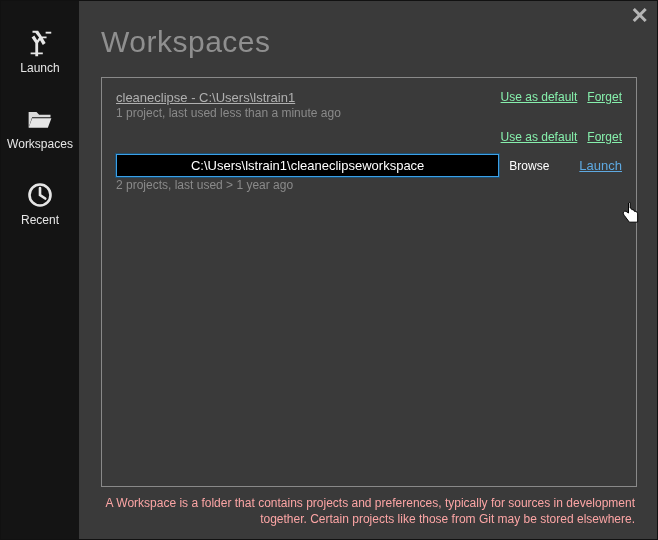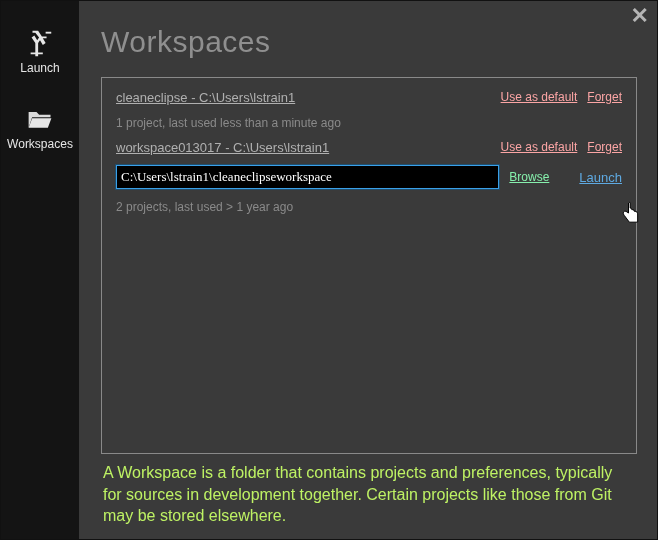--- a/index.html
+++ b/index.html
@@ -88,54 +88,54 @@
   .ws-left { flex: 1; min-width: 0; }
   .ws-name {
     color: #b0b0b0;
     text-decoration: underline;
     font-size: 13px;
     cursor: pointer;
   }
   .ws-meta {
     color: #8a8a8a;
     font-size: 12px;
-    margin-top: 11px;
+    margin-top: 1px;
   }
   .ws-actions {
     display: flex;
     gap: 10px;
     font-size: 12px;
     white-space: nowrap;
     padding-left: 10px;
   }
   .link {
-    color: #fca5a5;
+    color: #86efac;
     text-decoration: underline;
     cursor: pointer;
   }
   .path-row {
     display: flex;
     align-items: center;
     margin-top: 4px;
     gap: 10px;
   }
   .path-input {
     flex: 1;
     background: #000;
     color: #fff;
     border: 1px solid #3aa0e8;
     outline: none;
     font-size: 13px;
     padding: 3px 4px;
-    font-family: Liberation Serif, serif;
+    font-family: Liberation Sans, sans-serif;
     box-shadow: 0 0 0 1px #214d6b;
+    text-align: center;
   }
   .browse-link {
-    color: #86efac;
-    text-decoration: underline;
+    color: #ffffff;
     font-size: 12px;
     cursor: pointer;
     margin-right: 20px;
   }
   .launch-link {
     color: #5ea9e1;
     text-decoration: underline;
     font-size: 13px;
     cursor: pointer;
     position: relative;
@@ -143,24 +143,25 @@
   .cursor-icon {
     position: absolute;
     left: 620px;
     top: 200px;
     pointer-events: none;
   }
   .cursor-icon svg {
     width: 20px; height: 24px;
   }
   .footer {
-    font-size: 16px;
-    color: #bef264;
+    font-size: 12px;
+    color: #fca5a5;
     padding: 8px 2px 0 2px;
     line-height: 1.35;
+    text-align: right;
   }
 </style>
 </head>
 <body>
 
 <div class="close-btn">✕</div>
 
 <div class="sidebar">
 
   <div class="side-item">
@@ -176,20 +177,29 @@
   <div class="side-item active">
     <div class="side-icon">
       <svg viewBox="0 0 32 32" width="28" height="28">
         <path d="M3 8 h9 l3 3 h13 v3 H7 l-4 12 z" opacity="0.95"></path>
         <path d="M7 15 h22 l-4 11 H3 z"></path>
       </svg>
     </div>
     <span>Workspaces</span>
   </div>
 
+  <div class="side-item">
+    <div class="side-icon">
+      <svg viewBox="0 0 32 32" width="28" height="28">
+        <circle cx="16" cy="16" r="12" fill="none" stroke="#e6e6e6" stroke-width="3"></circle>
+        <path d="M16 8 v8 l6 4" fill="none" stroke="#e6e6e6" stroke-width="3" stroke-linecap="round"></path>
+      </svg>
+    </div>
+    <span>Recent</span>
+  </div>
 
 
 </div>
 
 <div class="main">
   <div class="title">Workspaces</div>
 
   <div class="panel">
 
     <div class="ws-row">
@@ -198,21 +208,20 @@
         <div class="ws-meta">1 project, last used less than a minute ago</div>
       </div>
       <div class="ws-actions">
         <span class="link">Use as default</span>
         <span class="link">Forget</span>
       </div>
     </div>
 
     <div class="ws-row">
       <div class="ws-left">
-        <div class="ws-name">workspace013017 - C:\Users\lstrain1</div>
       </div>
       <div class="ws-actions">
         <span class="link">Use as default</span>
         <span class="link">Forget</span>
       </div>
     </div>
 
     <div class="path-row">
       <input class="path-input" type="text" value="C:\Users\lstrain1\cleaneclipseworkspace" style="">
       <span class="browse-link">Browse</span>

